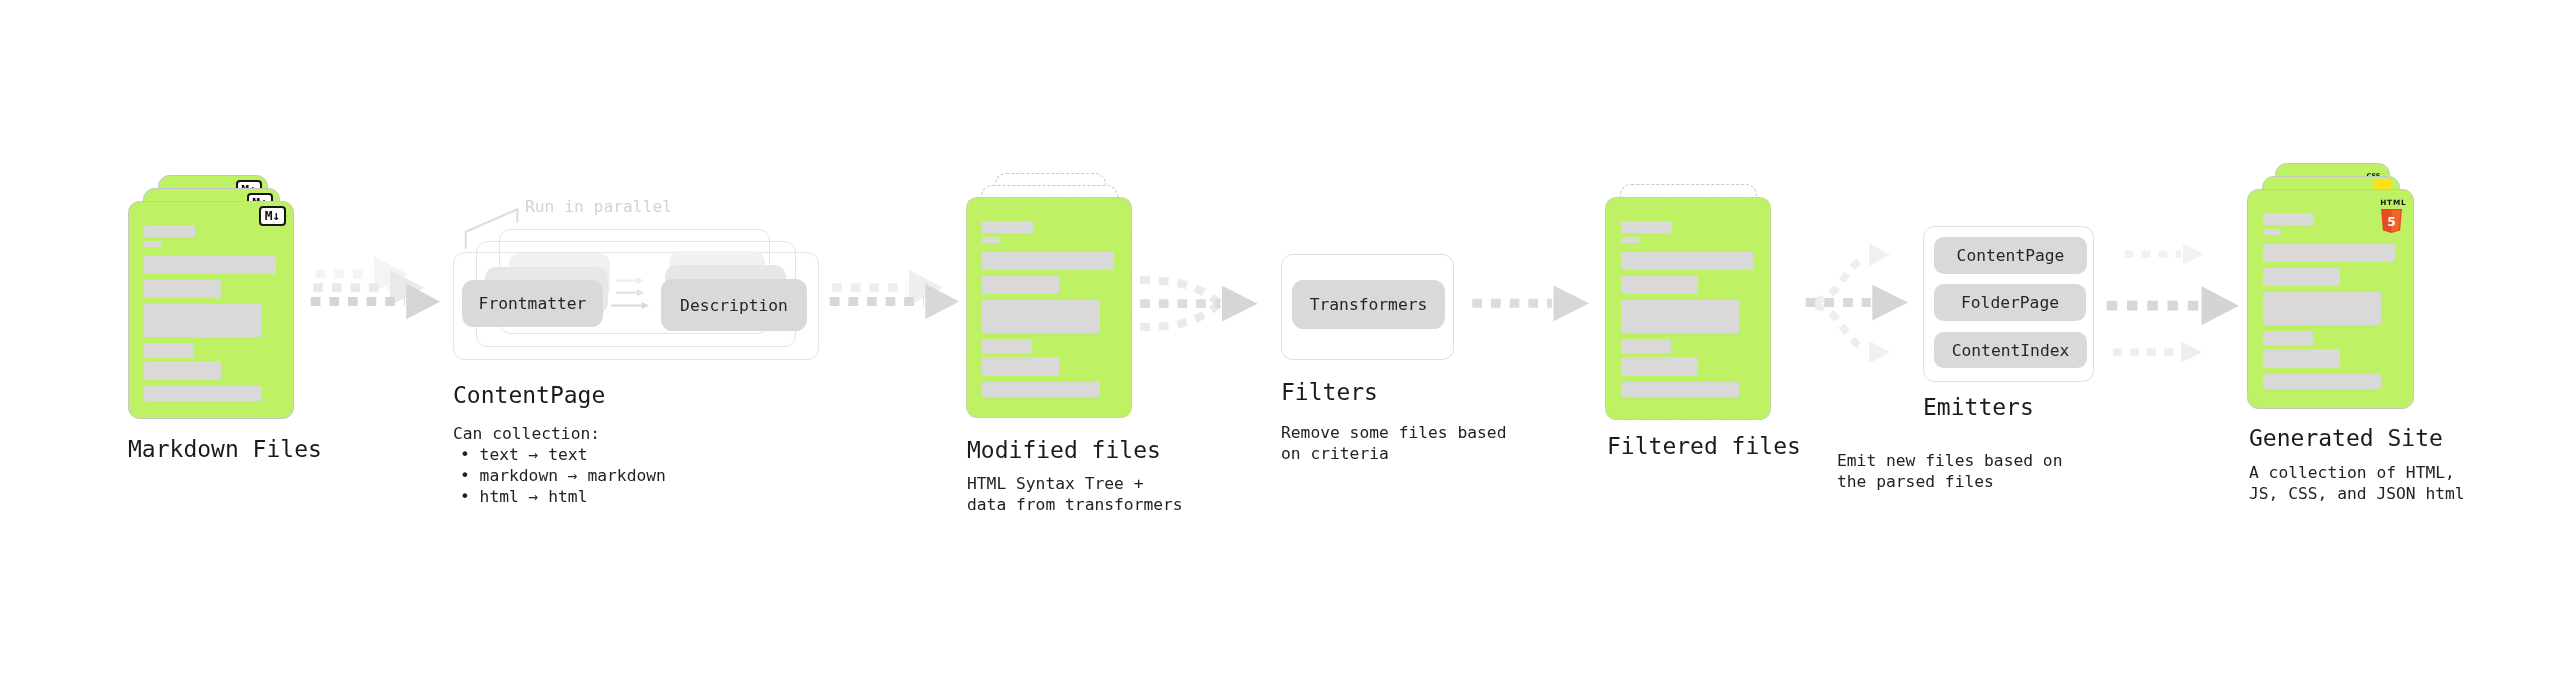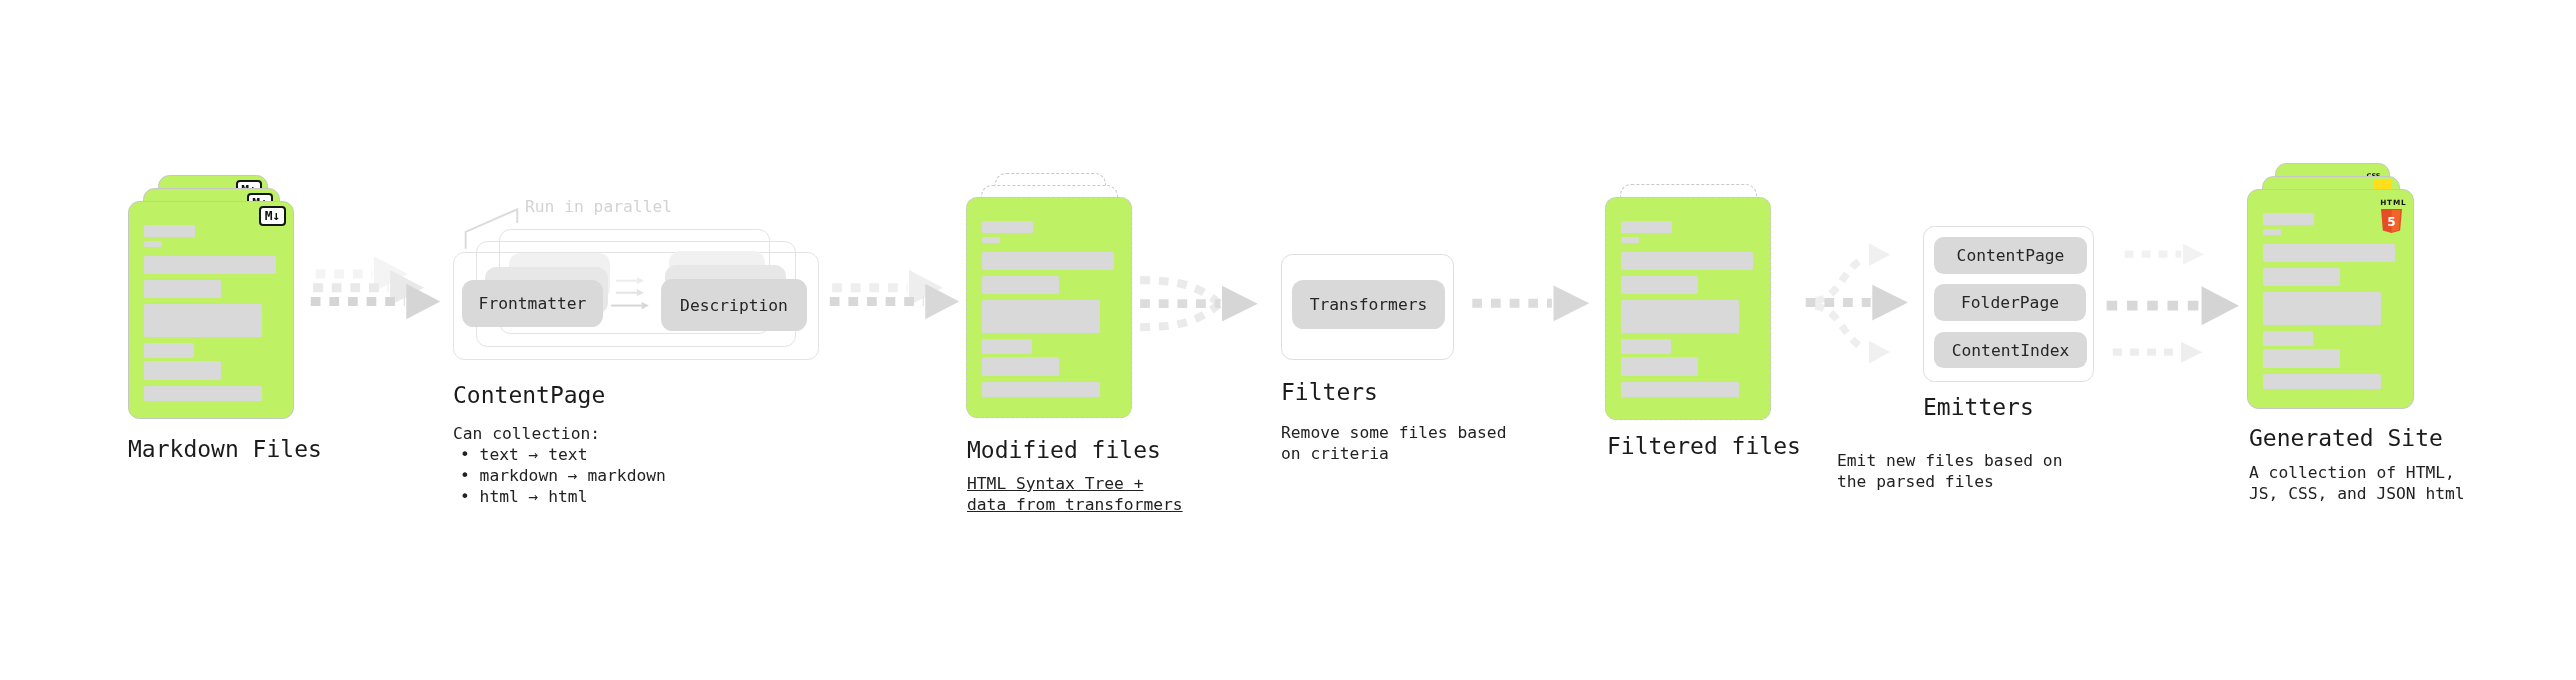--- a/index.html
+++ b/index.html
@@ -134,21 +134,21 @@
       <i class="bar" style="left:15.4px;top:23px;width:51px;height:12.2px"></i>
       <i class="bar" style="left:15.4px;top:39px;width:18px;height:5.7px"></i>
       <i class="bar" style="left:15.4px;top:54px;width:132px;height:18px"></i>
       <i class="bar" style="left:15.4px;top:78px;width:77px;height:18px"></i>
       <i class="bar" style="left:15.4px;top:102px;width:118px;height:32.5px"></i>
       <i class="bar" style="left:15.4px;top:141px;width:50px;height:14.6px"></i>
       <i class="bar" style="left:15.4px;top:159px;width:77px;height:18.7px"></i>
       <i class="bar" style="left:15.4px;top:184px;width:118px;height:14.6px"></i>
     </div>
     <div class="stage-title" style="left:967px;top:437px;">Modified files</div>
-    <div class="stage-sub" style="left:967px;top:473px;text-decoration:underline;">
+    <div class="stage-sub" style="left:967px;top:473px;">
       <div>HTML Syntax Tree +</div>
       <div>data from transformers</div>
     </div>
   </div>
 
   <svg class="abs" style="left:1136px;top:268px;" width="138" height="77" viewBox="0 0 170 95">
     <path d="M5,15 C60,15 82,24 112,52" fill="none" stroke="#eaeaea" stroke-width="10" stroke-dasharray="12 11"></path>
     <path d="M5,73 C60,73 82,64 112,36" fill="none" stroke="#eaeaea" stroke-width="10" stroke-dasharray="12 11"></path>
     <line x1="5" y1="44" x2="104" y2="44" stroke="#dcdcdc" stroke-width="11" stroke-dasharray="12 11"></line>
     <polygon points="106,22 106,66 150,44" fill="#d6d6d6"></polygon>

